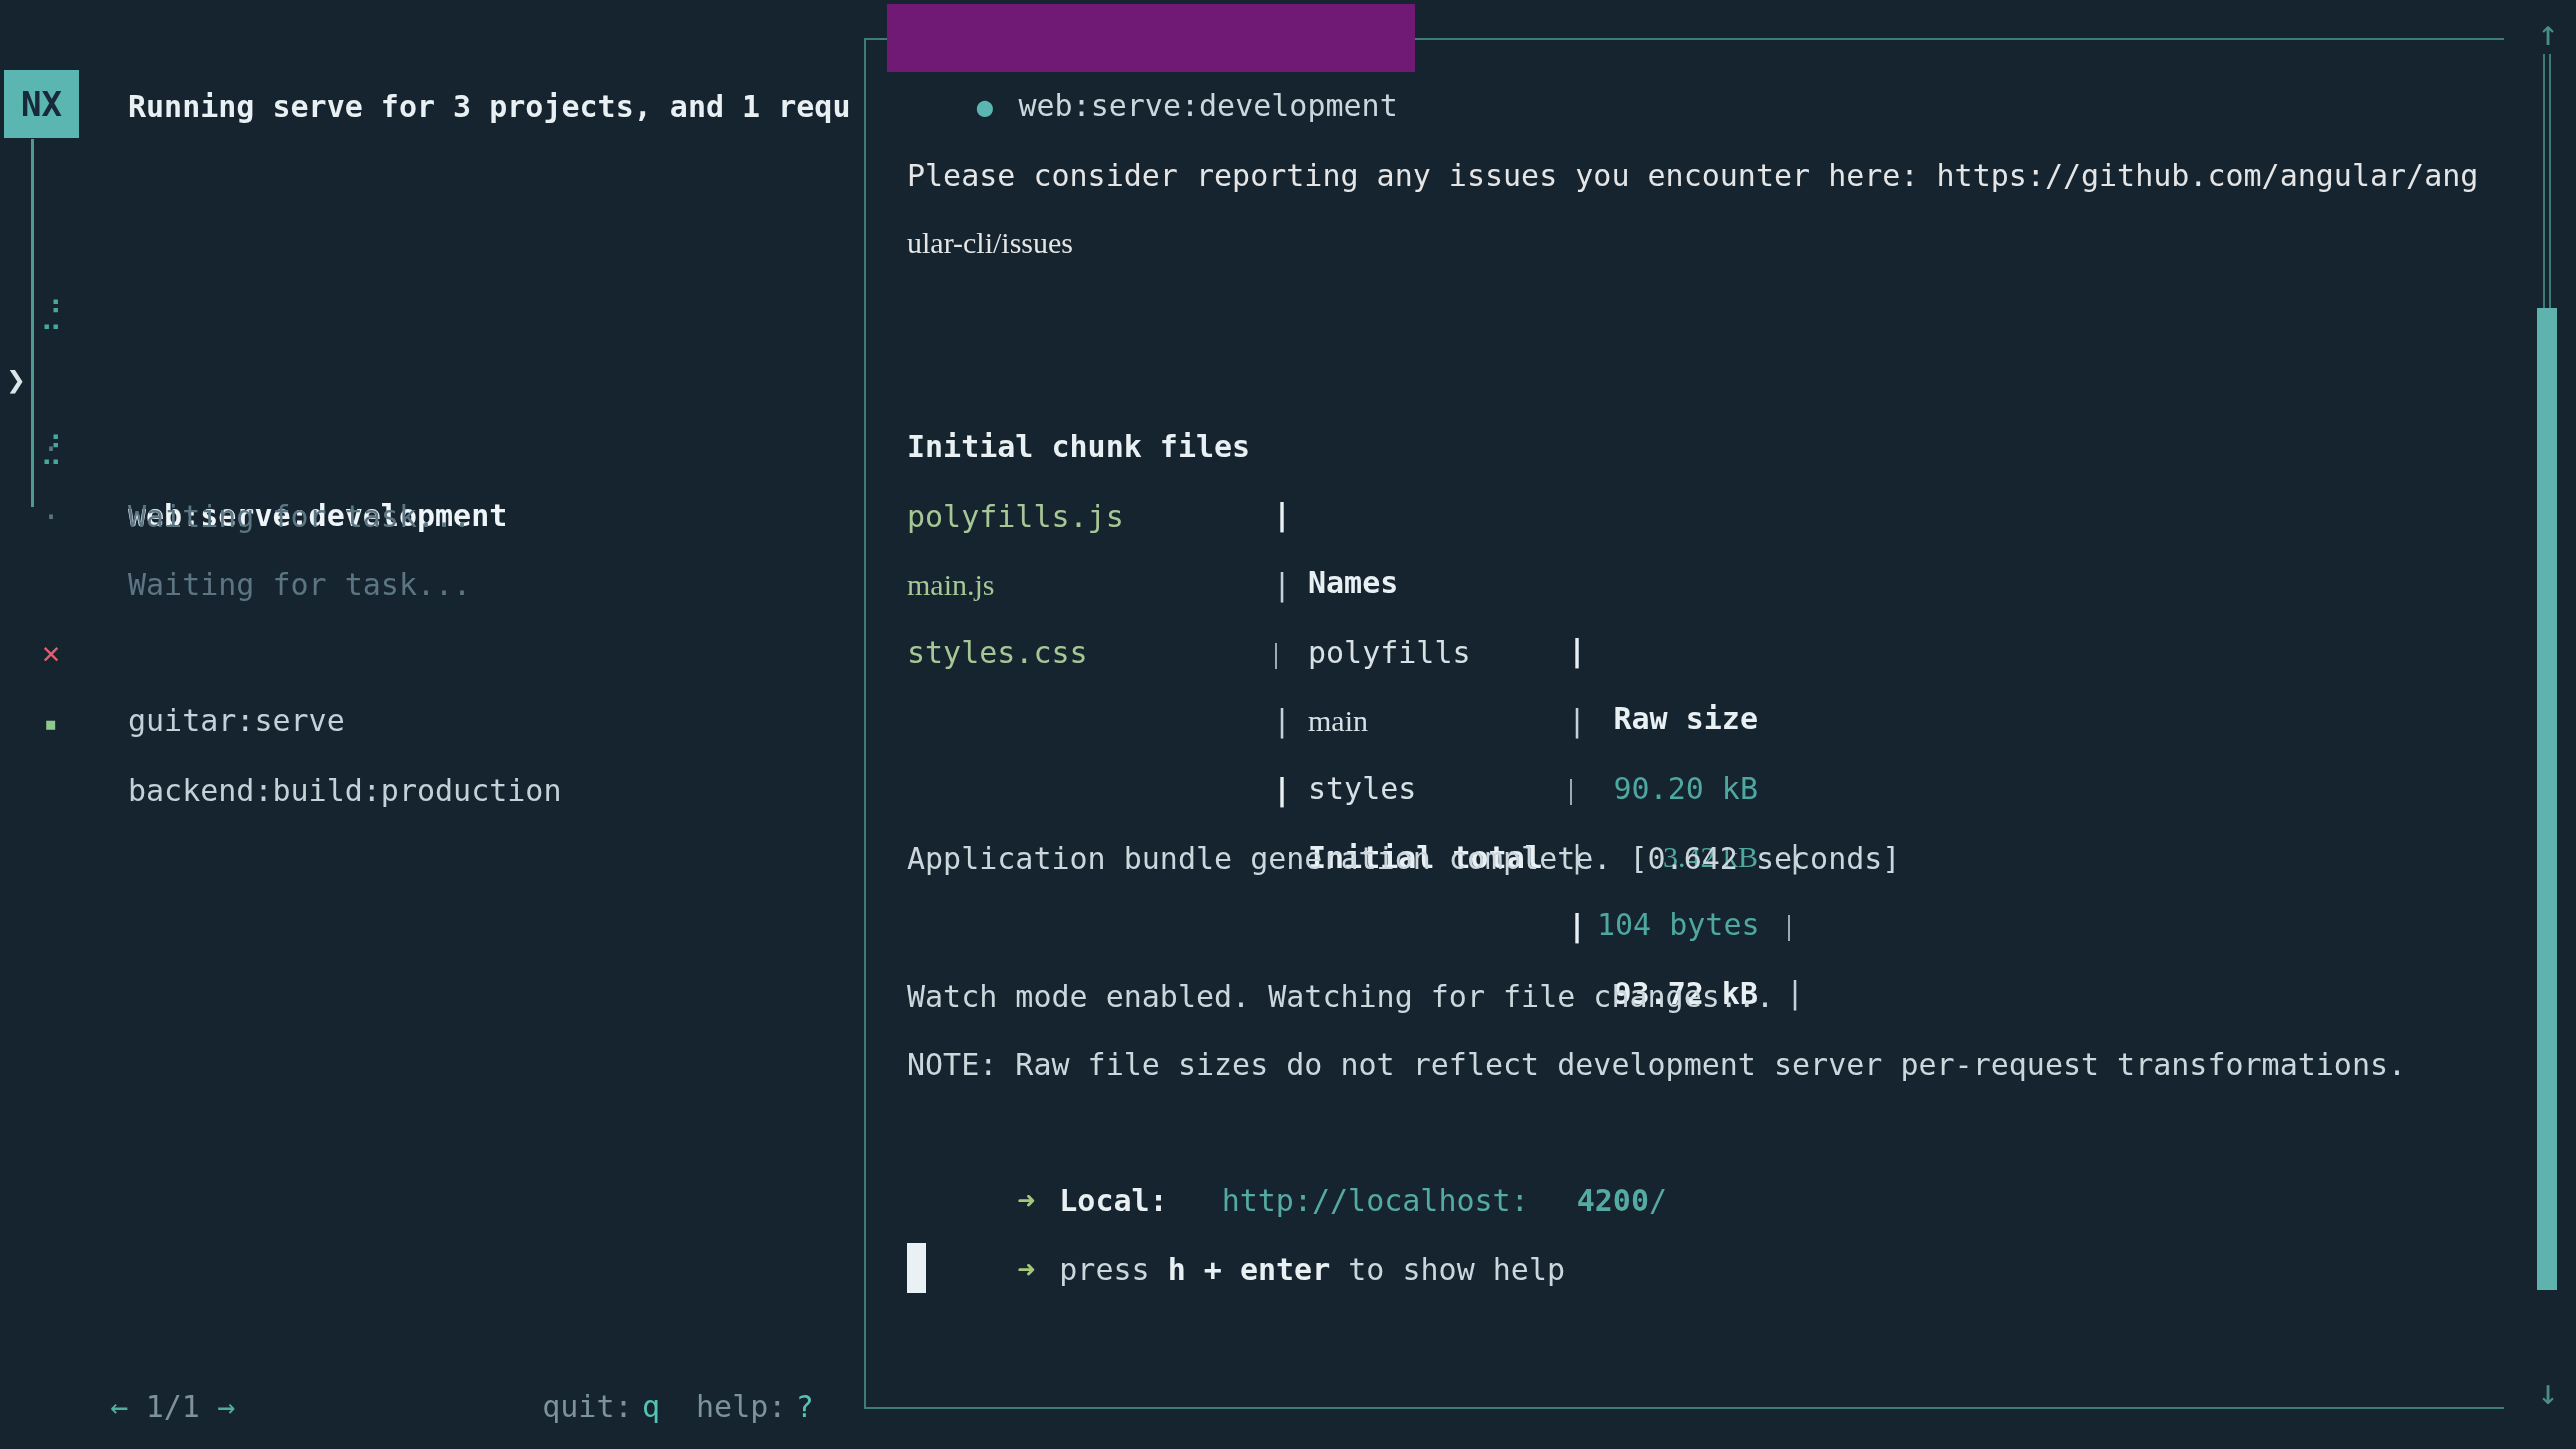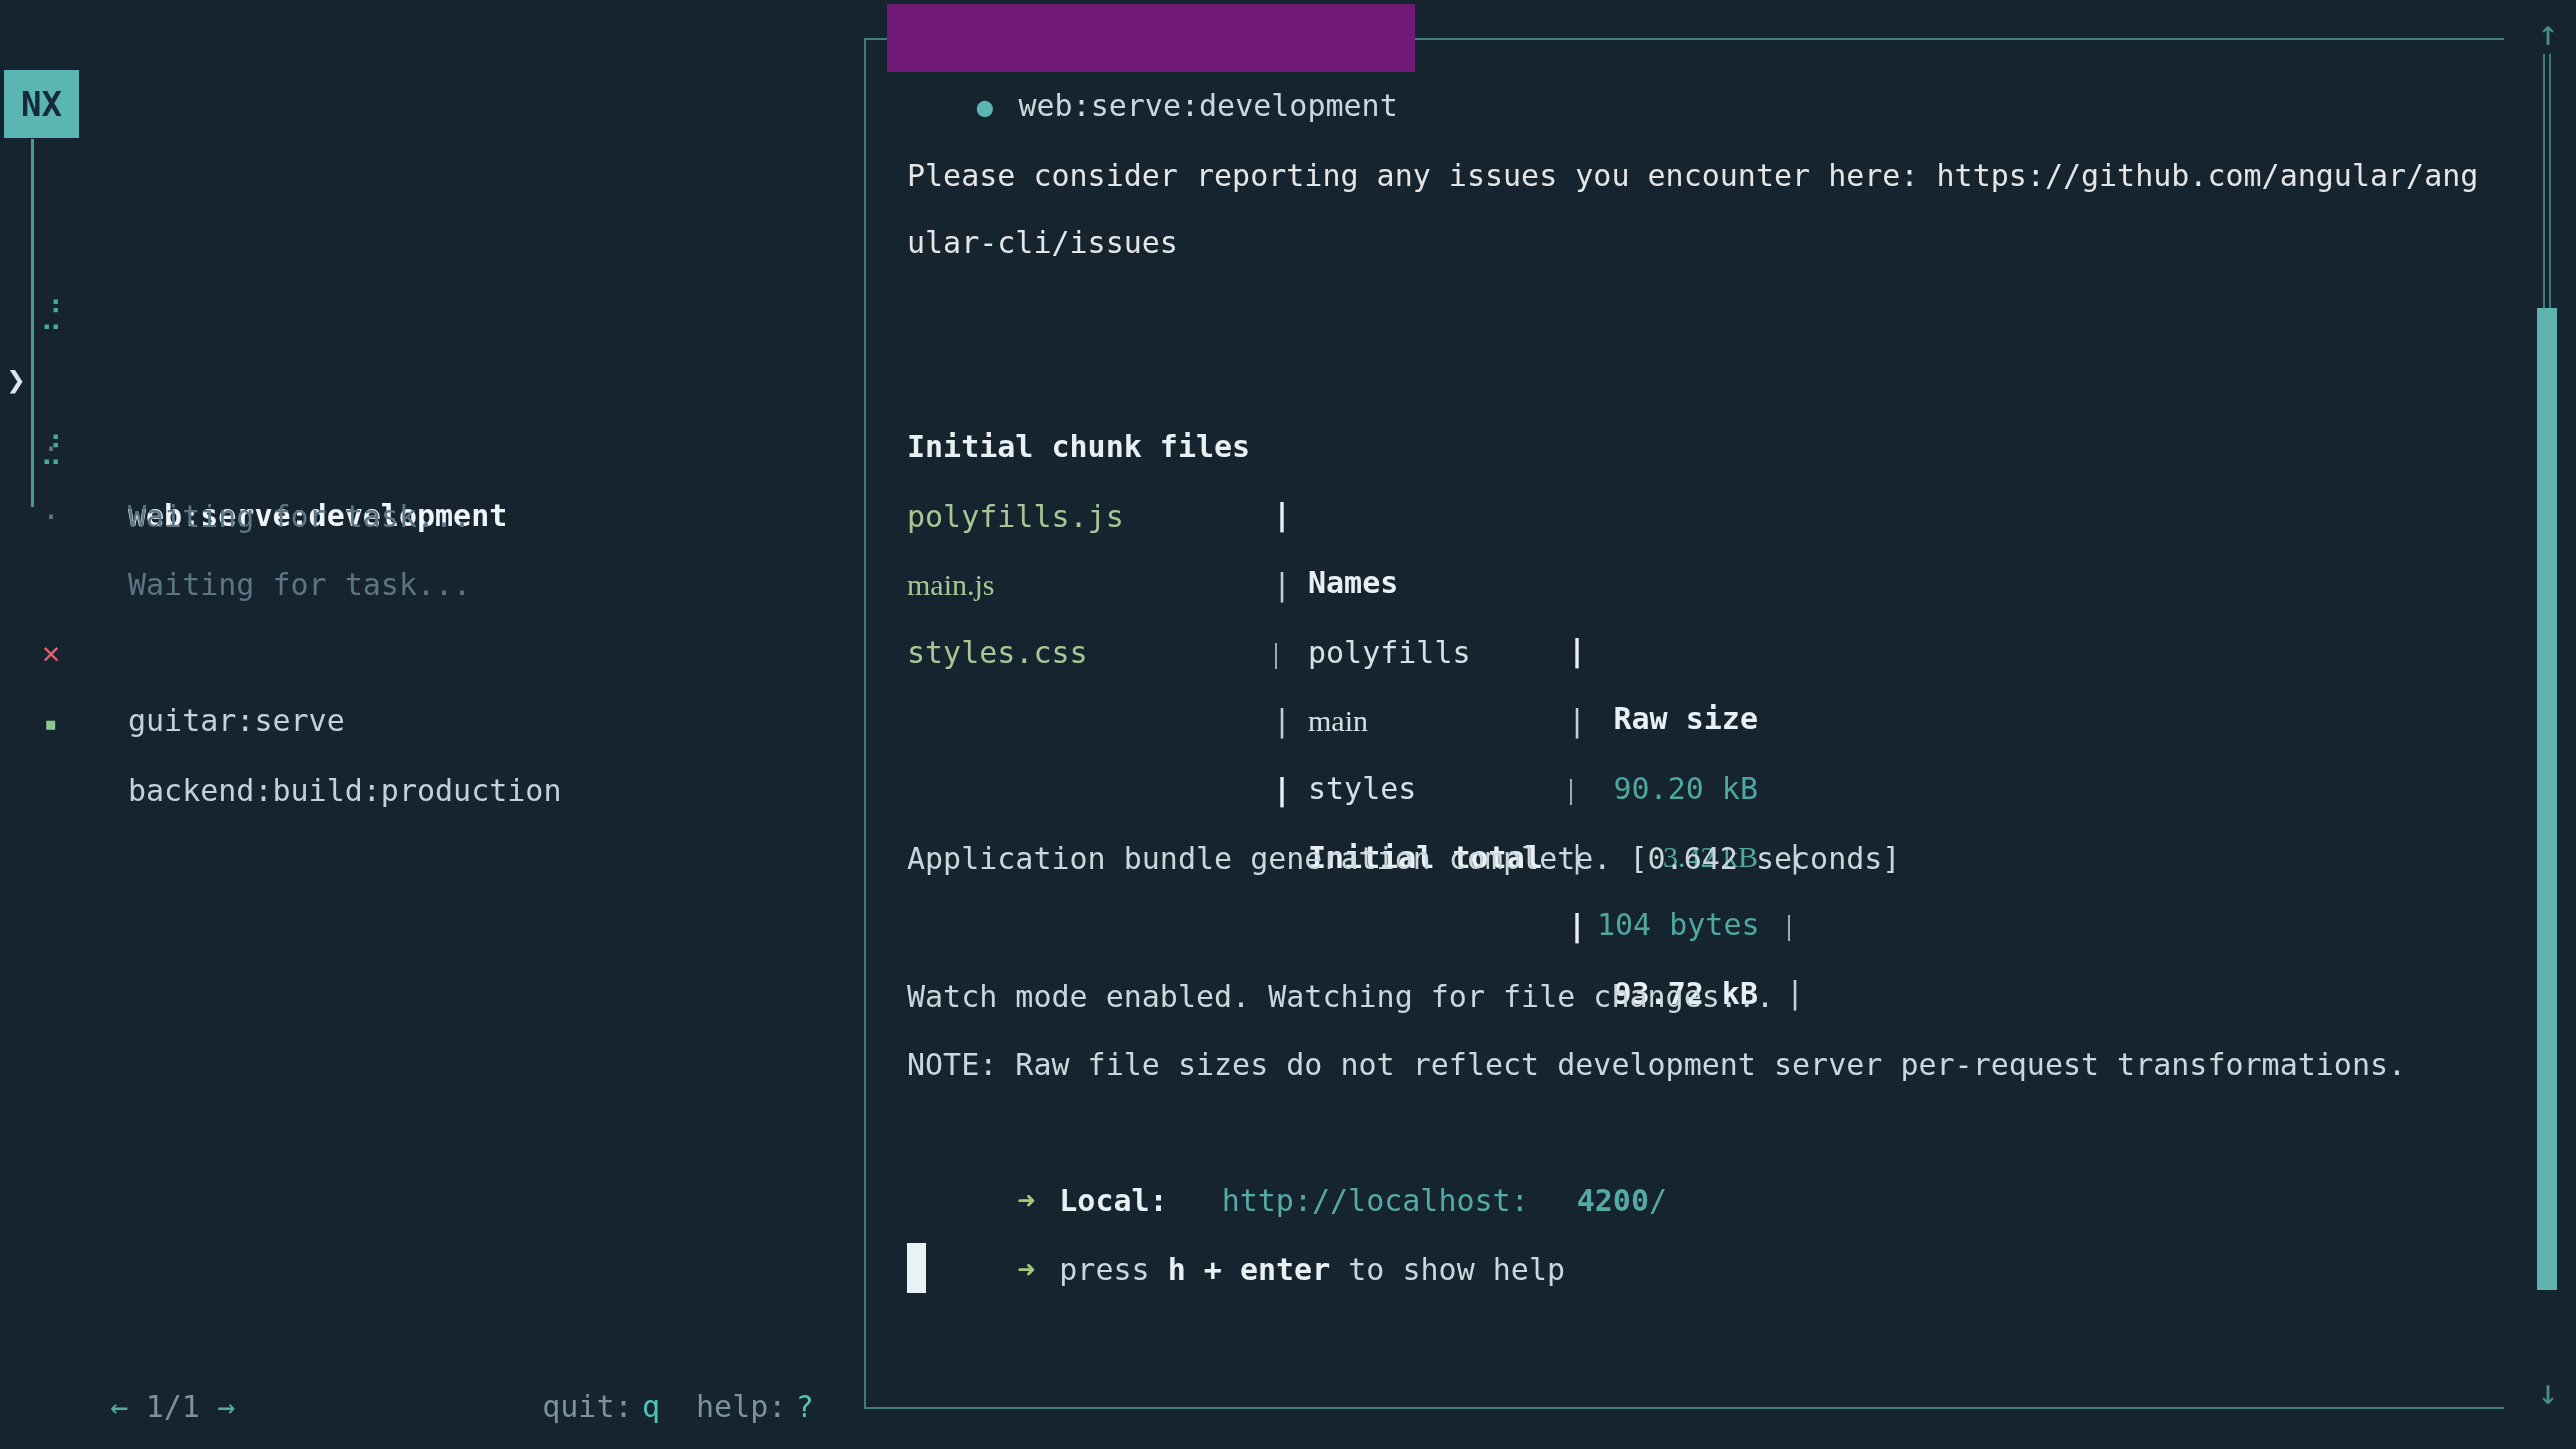--- a/index.html
+++ b/index.html
@@ -67,20 +67,21 @@
   .scroll-track-a{left:2543px;}
   .scroll-track-b{left:2549px;}
   .scroll-thumb{position:absolute; left:2537px; top:308px; width:20px; height:982px; background:#5fb3ae;}
 </style>
 </head>
 <body>
 
 <div class="screen">
 
   <div class="nx-badge">NX</div>
+  <div class="tline app-title">Running serve for 3 projects, and 1 requ</div>
   <div class="tree-line"></div>
 
   <div class="tline" style="top:211px; width:859px;">
     <span class="task-icon icon-spinner">⣘</span>
   </div>
 
   <div class="tline" style="top:278px; width:859px;">
     <span class="task-caret">❯</span>
     <span class="task-icon icon-spinner">⣘</span>
     <span class="task-label selected">web:serve:development</span>
@@ -113,21 +114,21 @@
   <div class="tline shortcuts">
     <span>quit:</span><span class="key">q</span><span class="help-label">help:</span><span class="key">?</span>
   </div>
 
   <div class="panel-border"></div>
   <div class="panel-title">
     <span class="dot">●</span><span>web:serve:development</span>
   </div>
 
   <div class="tline notice" style="left:907px; top:142px;">Please consider reporting any issues you encounter here: https://github.com/angular/ang</div>
-  <div class="tline notice" style="left:907px; top:209px;">ular-cli/issues</div>
+  <div class="tline notice" style="left:907px; top:209px;font-family:Liberation Serif, serif;">ular-cli/issues</div>
 
   <div class="tline" style="top:345px; left:0; width:2052px;">
     <span class="hdr" style="left:907px;">Initial chunk files</span>
     <span class="pipe b" style="left:1273px;">|</span>
     <span class="hdr" style="left:1308px;">Names</span>
     <span class="pipe b" style="left:1568px;">|</span>
     <span class="hdr size-cell" style="color:#e9f0f4;">Raw size</span>
   </div>
 
   <div class="tline" style="top:415px; left:0; width:2576px;">

